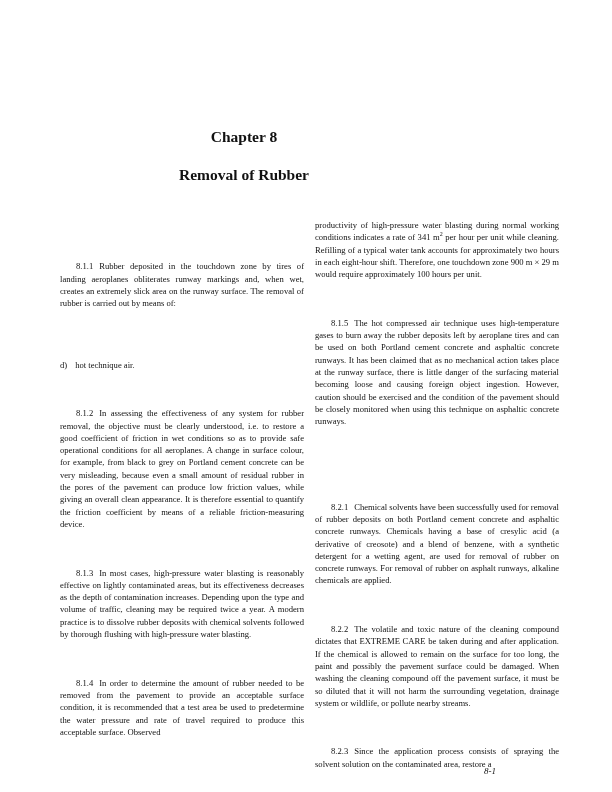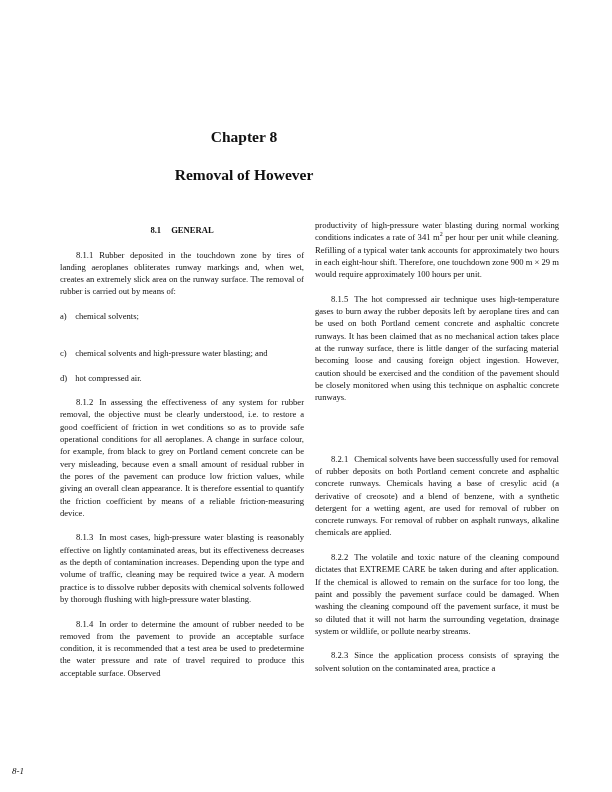--- a/index.html
+++ b/index.html
@@ -9,50 +9,45 @@
                font-weight: bold; font-size: 15.5px; }
     #chap-num { top: 128px; }
     #chap-title { top: 166px; }
     .col { position: absolute; top: 224px; width: 244px; font-size: 8.6px; line-height: 12.3px;
            text-align: justify; }
     #col-left { left: 60px; }
     #col-right { left: 315px; top: 219px; }
     .sec-head { text-align: center; font-weight: bold; font-size: 8.6px; margin: 0; }
     .sec-head .num { margin-right: 10px; }
     p { margin: 0; }
-    .para { text-indent: 16px; }
+    .para { text-indent: 16px; margin-top: 24px; }
     .para .pnum { margin-right: 6px; }
     .gap { height: 12.3px; }
     .list-item { padding-left: 0; }
     .list-item .lbl { display: inline-block; width: 13px; }
-    .footer { position: absolute; top: 766px; left: 12px; width: 496px; text-align: left;
+    .footer { position: absolute; top: 766px; left: 0; width: 496px; text-align: right;
               font-style: italic; font-size: 9px; }
     sup { font-size: 6px; line-height: 0; }
   </style>
 </head>
 <body>
 
 <div class="chapter" id="chap-num">Chapter 8</div>
-<div class="chapter" id="chap-title">Removal of However</div>
+<div class="chapter" id="chap-title">Removal of Rubber</div>
 
 <div class="col" id="col-left">
-  <p class="sec-head">
-    <span class="num">8.1</span><span>GENERAL</span>
-  </p>
   <div class="gap"></div>
   <p class="para">
     <span class="pnum">8.1.1</span><span>Rubber deposited in the touchdown zone by tires of landing aeroplanes obliterates runway markings and, when wet, creates an extremely slick area on the runway surface. The removal of rubber is carried out by means of:</span>
   </p>
   <div class="gap"></div>
-  <p class="list-item"><span class="lbl">a)</span> <span>chemical solvents;</span></p>
   <div class="gap"></div>
   <div class="gap"></div>
-  <p class="list-item"><span class="lbl">c)</span> <span>chemical solvents and high-pressure water blasting; and</span></p>
   <div class="gap"></div>
-  <p class="list-item"><span class="lbl">d)</span> <span>hot compressed air.</span></p>
+  <p class="list-item"><span class="lbl">d)</span> <span>hot technique air.</span></p>
   <div class="gap"></div>
   <p class="para">
     <span class="pnum">8.1.2</span><span>In assessing the effectiveness of any system for rubber removal, the objective must be clearly understood, i.e. to restore a good coefficient of friction in wet conditions so as to provide safe operational conditions for all aeroplanes. A change in surface colour, for example, from black to grey on Portland cement concrete can be very misleading, because even a small amount of residual rubber in the pores of the pavement can produce low friction values, while giving an overall clean appearance. It is therefore essential to quantify the friction coefficient by means of a reliable friction-measuring device.</span>
   </p>
   <div class="gap"></div>
   <p class="para">
     <span class="pnum">8.1.3</span><span>In most cases, high-pressure water blasting is reasonably effective on lightly contaminated areas, but its effectiveness decreases as the depth of contamination increases. Depending upon the type and volume of traffic, cleaning may be required twice a year. A modern practice is to dissolve rubber deposits with chemical solvents followed by thorough flushing with high-pressure water blasting.</span>
   </p>
   <div class="gap"></div>
   <p class="para">
@@ -72,17 +67,17 @@
   <div class="gap"></div>
   <p class="para">
     <span class="pnum">8.2.1</span><span>Chemical solvents have been successfully used for removal of rubber deposits on both Portland cement concrete and asphaltic concrete runways. Chemicals having a base of cresylic acid (a derivative of creosote) and a blend of benzene, with a synthetic detergent for a wetting agent, are used for removal of rubber on concrete runways. For removal of rubber on asphalt runways, alkaline chemicals are applied.</span>
   </p>
   <div class="gap"></div>
   <p class="para">
     <span class="pnum">8.2.2</span><span>The volatile and toxic nature of the cleaning compound dictates that EXTREME CARE be taken during and after application. If the chemical is allowed to remain on the surface for too long, the paint and possibly the pavement surface could be damaged. When washing the cleaning compound off the pavement surface, it must be so diluted that it will not harm the surrounding vegetation, drainage system or wildlife, or pollute nearby streams.</span>
   </p>
   <div class="gap"></div>
   <p class="para">
-    <span class="pnum">8.2.3</span><span>Since the application process consists of spraying the solvent solution on the contaminated area, practice a</span>
+    <span class="pnum">8.2.3</span><span>Since the application process consists of spraying the solvent solution on the contaminated area, restore a</span>
   </p>
 </div>
 
 <div class="footer">8-1</div>
 
 </body></html>

